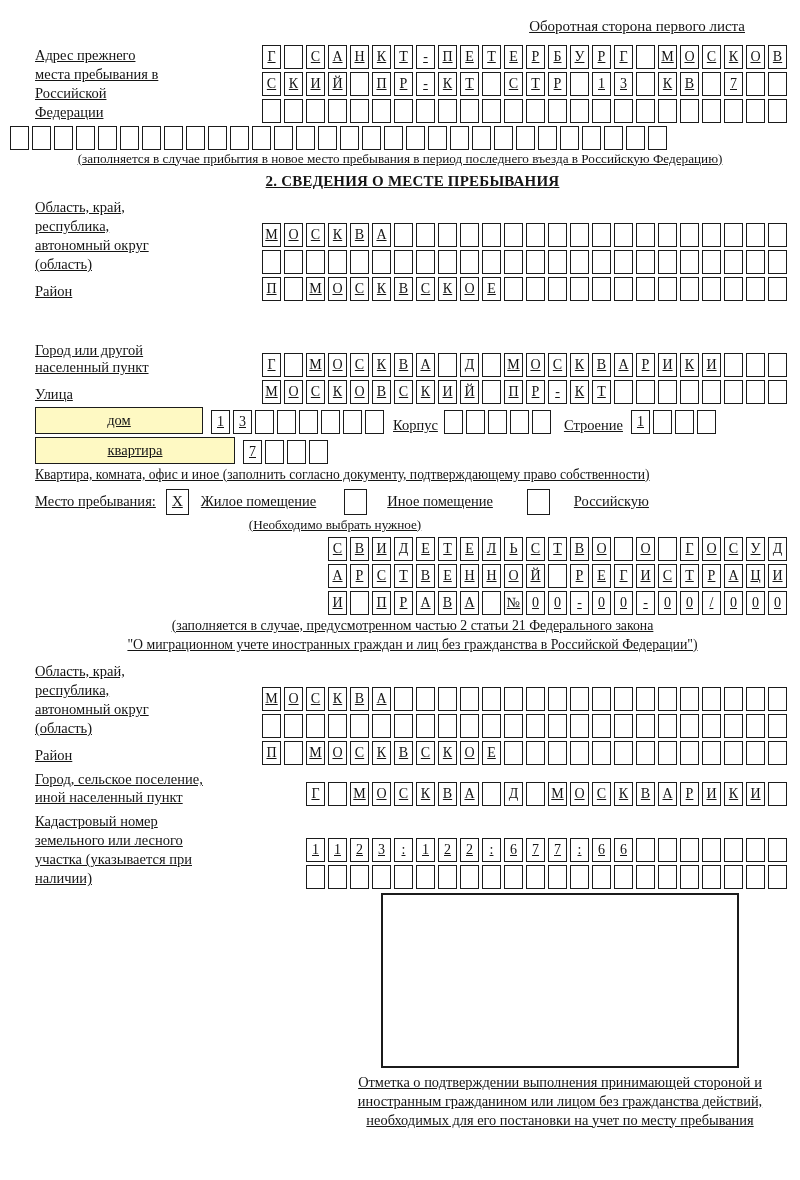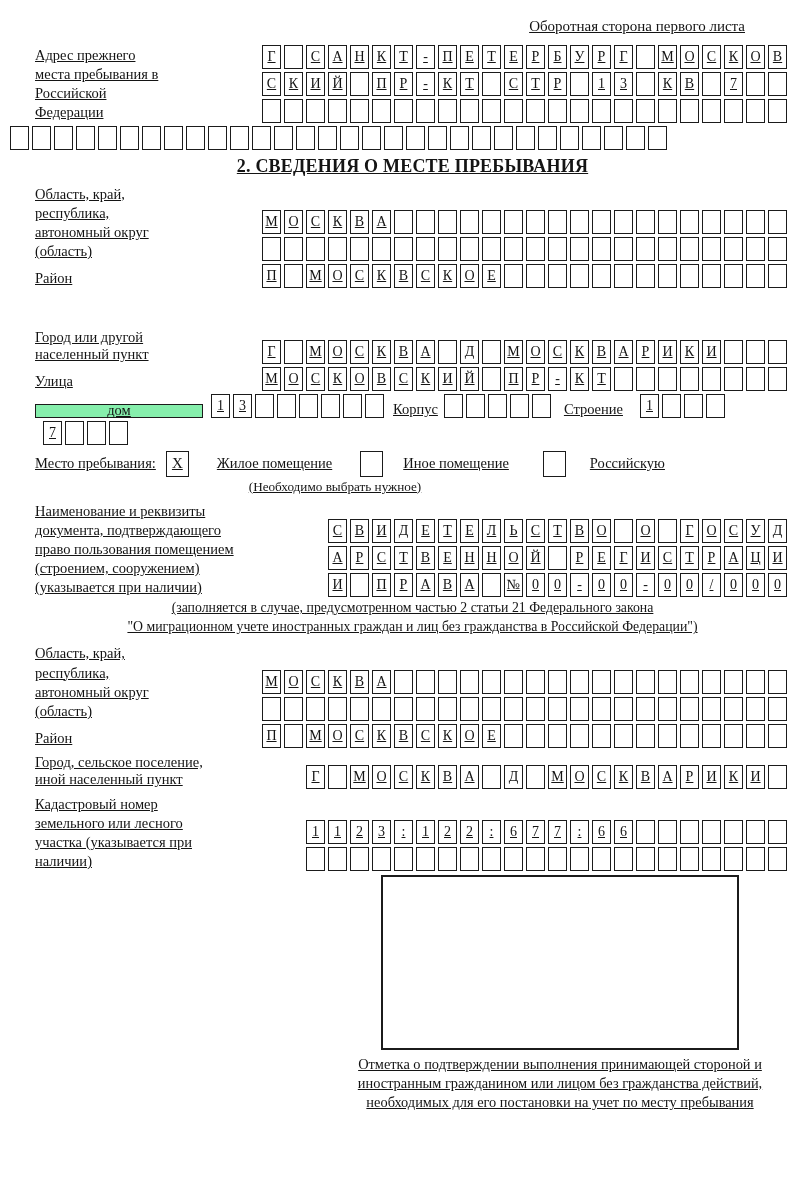--- a/index.html
+++ b/index.html
@@ -21,25 +21,25 @@
   .cells-col .cells { margin-left:0; }
   .cell {
     width:19px; height:24px; border:1.5px solid #1b1b1b; margin-right:3px;
     display:flex; align-items:center; justify-content:center;
     font-size:14px; flex:0 0 auto; background:#fff;
   }
   .fullrow { margin-left:-25px; margin-top:1px; }
 
   .caption { font-size:13.2px; text-align:center; margin:1px 0 3px 0; }
   .caption-left { font-size:13.6px; text-align:left; margin:0 0 4px 0; }
-  .sec-title { font-size:18px; font-weight:bold; text-align:center; margin:6px 0 5px 0; letter-spacing:.2px; }
+  .sec-title { font-size:15px; font-weight:bold; text-align:center; margin:6px 0 5px 0; letter-spacing:.2px; }
 
   .named-box {
-    border:1.5px solid #1b1b1b; height:14px; display:flex; align-items:center;
-    justify-content:center; font-size:14.5px; flex:0 0 auto; background:#86efac;
+    border:1.5px solid #1b1b1b; height:27px; display:flex; align-items:center;
+    justify-content:center; font-size:14.5px; flex:0 0 auto; background:#fef9c3;
   }
   .inline-lbl { font-size:14.5px; padding-top:4px; }
 
   .cb {
     width:23px; height:26px; border:1.5px solid #1b1b1b; display:flex;
     align-items:center; justify-content:center; font-size:15px; flex:0 0 auto; background:#fff;
   }
   .stay-row { display:flex; align-items:flex-start; margin:6px 0 2px 0; font-size:14.5px; }
 
   .stamp-wrap { width:410px; margin-left:auto; margin-right:25px; margin-top:4px; }
@@ -161,20 +161,21 @@
       <div class="cell"></div>
       <div class="cell"></div>
       <div class="cell"></div>
       <div class="cell"></div>
       <div class="cell"></div>
       <div class="cell"></div>
       <div class="cell"></div>
       <div class="cell"></div>
       <div class="cell"></div>
     </div>
+  <div class="caption" style="margin-left:-25px;">(заполняется в случае прибытия в новое место пребывания в период последнего въезда в Российскую Федерацию)</div>
 
   <div class="sec-title">2. СВЕДЕНИЯ О МЕСТЕ ПРЕБЫВАНИЯ</div>
 
   <div class="form-row">
     <div class="row-label" style="width:122px;">Область, край, республика, автономный округ (область)</div>
     <div class="cells-col">
       <div class="cells">
           <div class="cell">М</div>
           <div class="cell">О</div>
           <div class="cell">С</div>
@@ -332,51 +333,52 @@
         <div class="cell"></div>
       </div>
     <div class="inline-lbl" style="margin-left:6px; margin-right:6px;">Корпус</div>
     <div class="cells" style="margin-left:0;">
         <div class="cell"></div>
         <div class="cell"></div>
         <div class="cell"></div>
         <div class="cell"></div>
         <div class="cell"></div>
       </div>
-    <div class="inline-lbl" style="margin-left:10px; margin-right:17px;">Строение</div>
+    <div class="inline-lbl" style="margin-left:10px; margin-right:8px;">Строение</div>
     <div class="cells" style="margin-left:0;">
         <div class="cell">1</div>
         <div class="cell"></div>
         <div class="cell"></div>
         <div class="cell"></div>
       </div>
   </div>
 
   <div class="form-row">
+    <div class="named-box" style="width:200px;">квартира</div>
     <div class="cells" style="margin-left:8px;">
         <div class="cell">7</div>
         <div class="cell"></div>
         <div class="cell"></div>
         <div class="cell"></div>
       </div>
   </div>
+  <div class="caption-left">Квартира, комната, офис и иное (заполнить согласно документу, подтверждающему право собственности)</div>
 
   <div class="stay-row">
     <span style="padding-top:4px;">Место пребывания:</span>
     <div class="cb" style="margin-left:10px;">X</div>
-    <span style="margin-left:28px; padding-top:4px;">Жилое помещение</span>
+    <span style="margin-left:12px; padding-top:4px;">Жилое помещение</span>
     <div class="cb" style="margin-left:28px;"></div>
     <span style="margin-left:20px; padding-top:4px;">Иное помещение</span>
     <div class="cb" style="margin-left:34px;"></div>
     <span style="margin-left:24px; padding-top:4px;">Российскую</span>
   </div>
   <div class="caption" style="width:600px;">(Необходимо выбрать нужное)</div>
 
   <div class="form-row mt4">
-    <div class="row-label" style="width:225px;">Наименование и реквизиты документа, подтверждающего право пользования помещением (строением, сооружением) (указывается при наличии)</div>
     <div class="cells-col">
       <div class="cells">
           <div class="cell">С</div>
           <div class="cell">В</div>
           <div class="cell">И</div>
           <div class="cell">Д</div>
           <div class="cell">Е</div>
           <div class="cell">Т</div>
           <div class="cell">Е</div>
           <div class="cell">Л</div>

